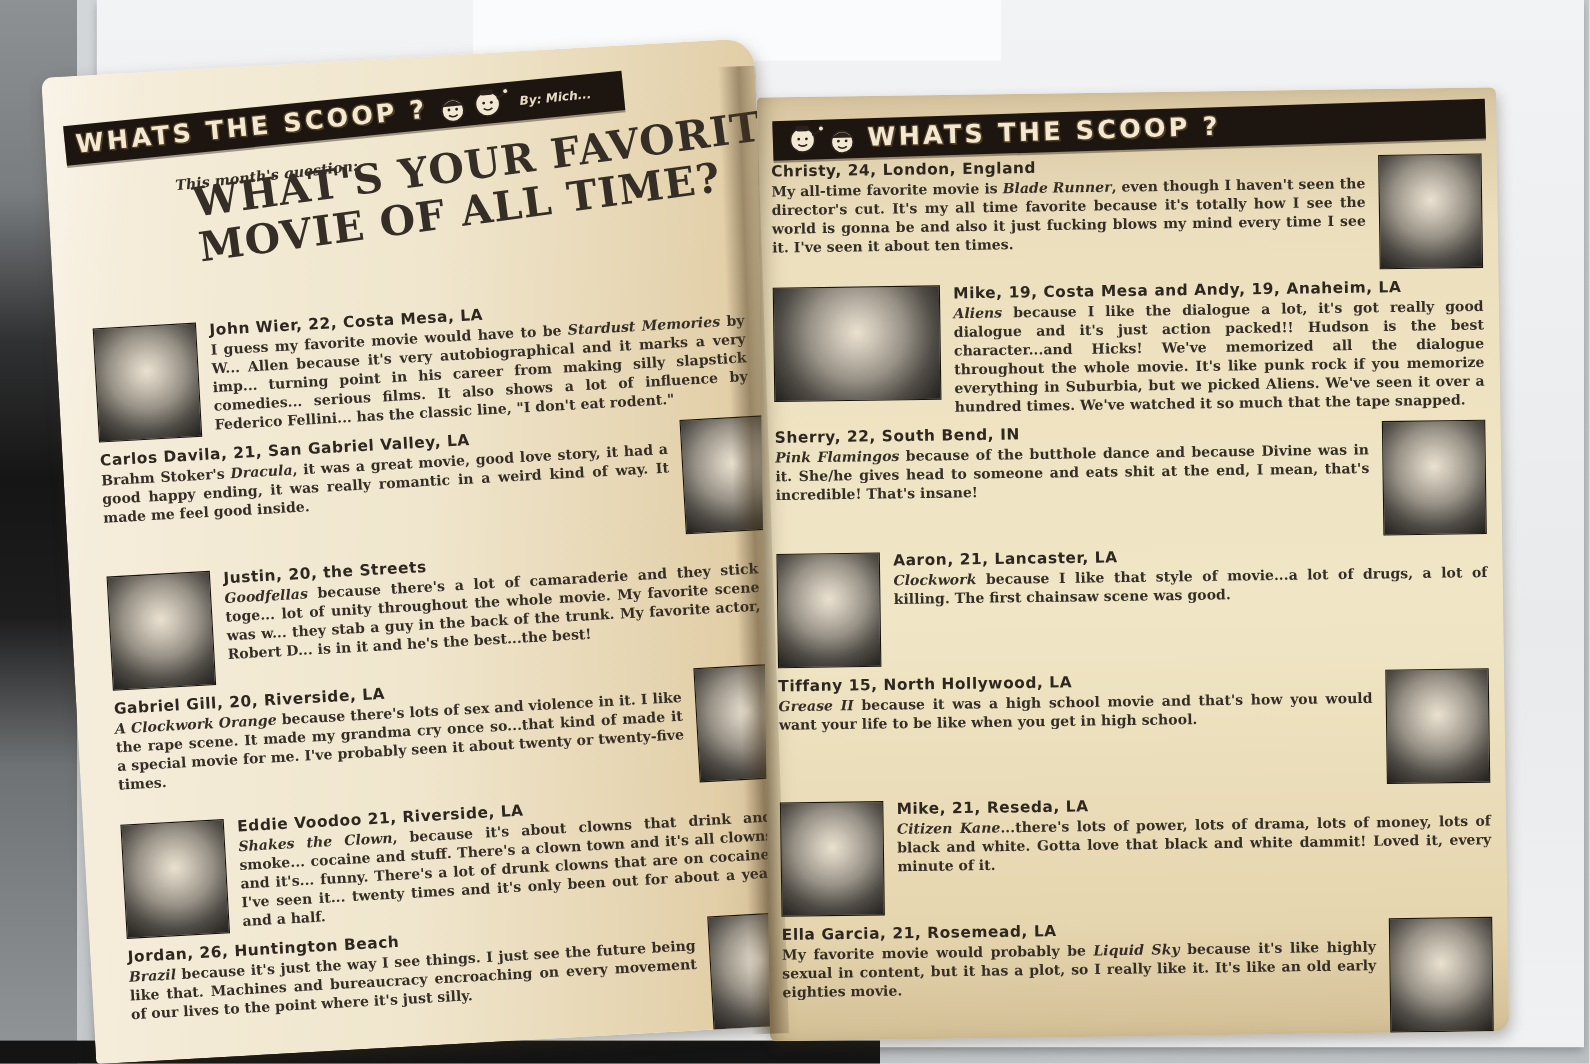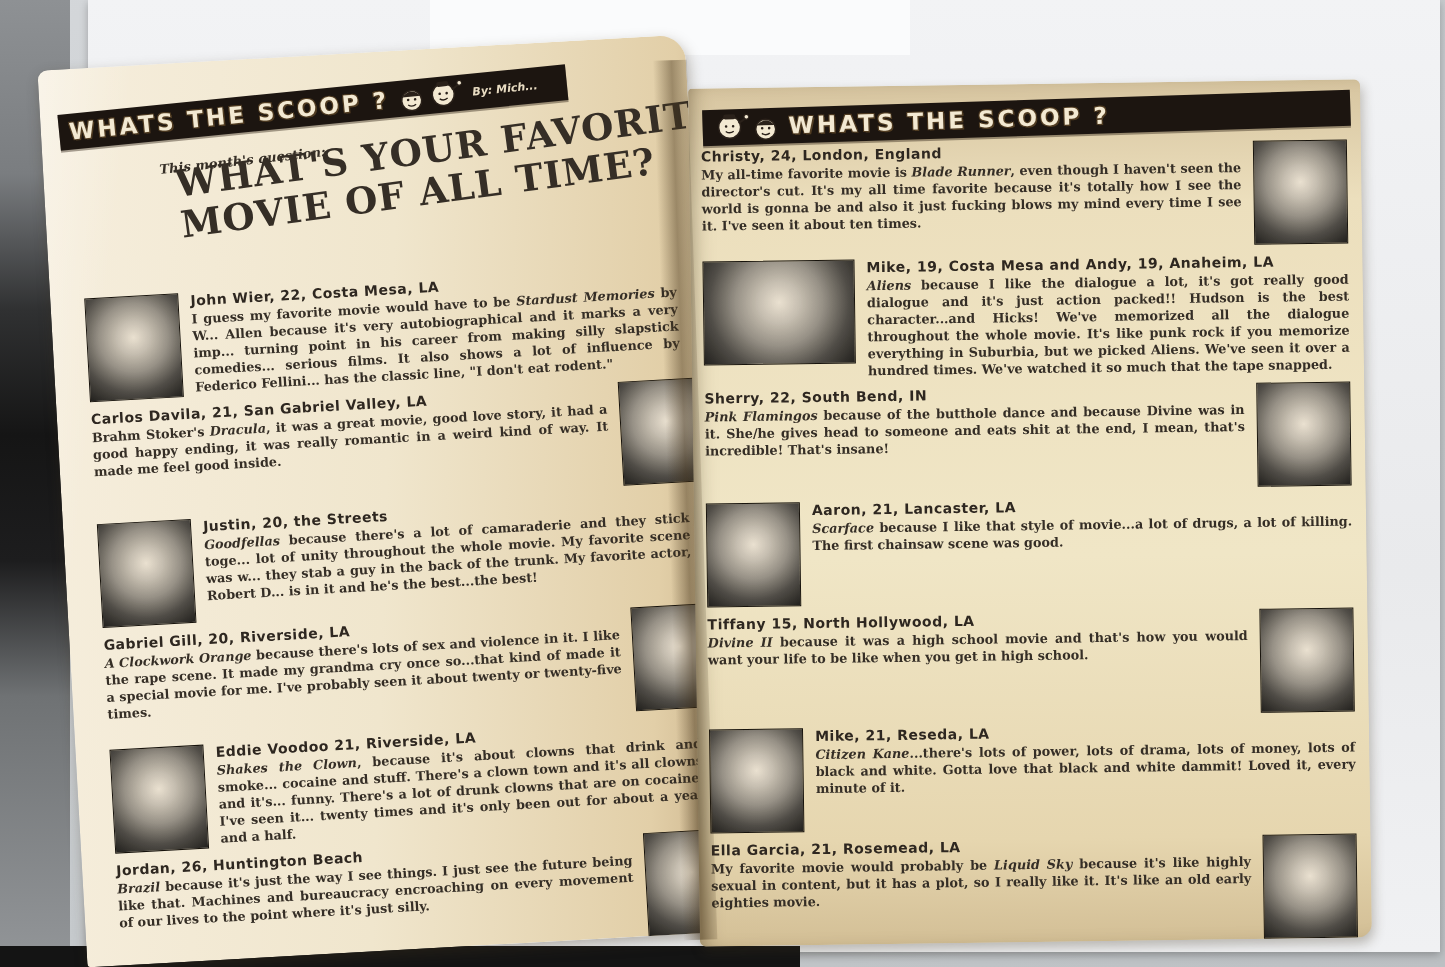--- a/index.html
+++ b/index.html
@@ -214,28 +214,28 @@
         <div class="photo"></div>
         <div class="entry-text">
           <div class="entry-name">Sherry, 22, South Bend, IN</div>
           <div class="entry-quote"><i>Pink Flamingos</i> because of the butthole dance and because Divine was in it.  She/he gives head to someone and eats shit at the end, I mean, that's incredible!  That's insane!</div>
         </div>
       </div>
       <div class="entry side-left">
         <div class="photo"></div>
         <div class="entry-text">
           <div class="entry-name">Aaron, 21, Lancaster, LA</div>
-          <div class="entry-quote"><i>Scarface</i> because I like that style of movie...a lot of drugs, a lot of killing. The first chainsaw scene was good.</div>
+          <div class="entry-quote"><i>Clockwork</i> because I like that style of movie...a lot of drugs, a lot of killing. The first chainsaw scene was good.</div>
         </div>
       </div>
       <div class="entry side-right">
         <div class="photo"></div>
         <div class="entry-text">
           <div class="entry-name">Tiffany 15, North Hollywood, LA</div>
-          <div class="entry-quote"><i>Divine II</i> because it was a high school movie and that's how you would want your life to be like when you get in high school.</div>
+          <div class="entry-quote"><i>Grease II</i> because it was a high school movie and that's how you would want your life to be like when you get in high school.</div>
         </div>
       </div>
       <div class="entry side-left">
         <div class="photo"></div>
         <div class="entry-text">
           <div class="entry-name">Mike, 21, Reseda, LA</div>
           <div class="entry-quote"><i>Citizen Kane</i>...there's lots of power, lots of drama, lots of money, lots of black and white. Gotta love that black and white dammit! Loved it, every minute of it.</div>
         </div>
       </div>
       <div class="entry side-right">

